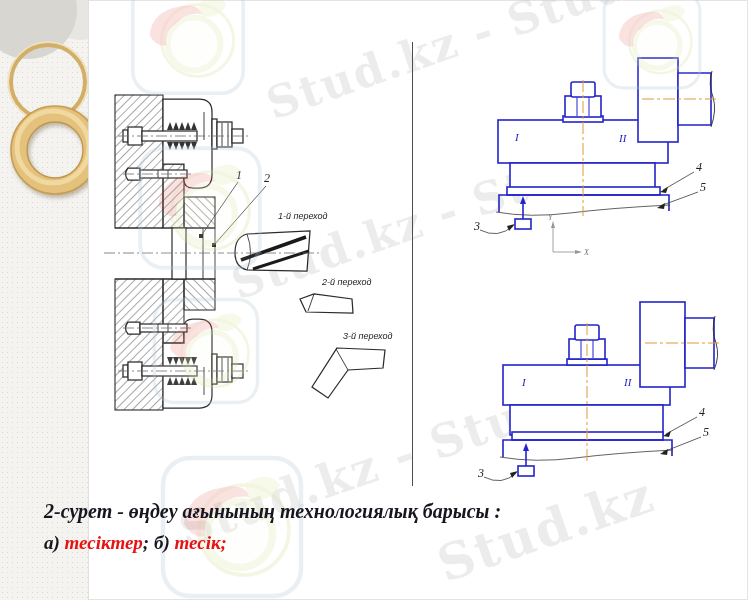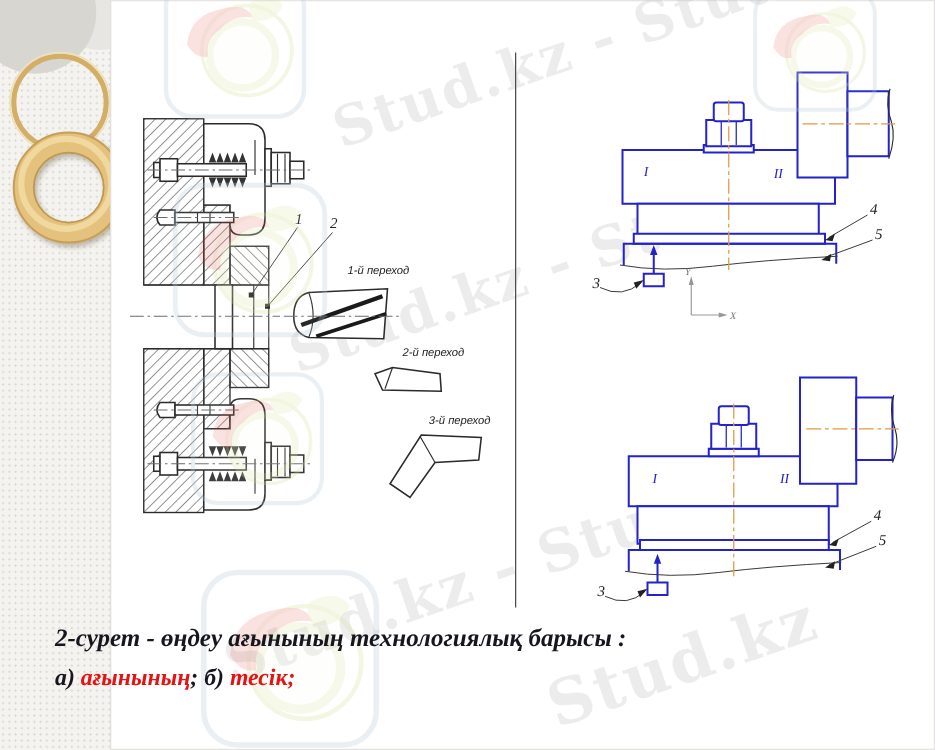--- a/index.html
+++ b/index.html
@@ -321,16 +321,16 @@
   <rect x="4" y="4" width="92" height="92" rx="18" fill="rgba(255,255,255,.2)" stroke="#b9cdd8" stroke-width="3"></rect>
   <circle cx="58" cy="52" r="30" fill="none" stroke="#dde4a8" stroke-width="2.5"></circle>
   <circle cx="55" cy="55" r="22" fill="rgba(250,250,215,.25)" stroke="#e4e9bc" stroke-width="5"></circle>
   <path d="M18,48 Q20,28 42,24 Q58,20 62,30 Q48,28 40,38 Q30,44 32,56 Q24,58 18,48 Z" fill="#dd4f45" opacity=".55"></path>
   <path d="M60,20 Q75,12 82,22 Q76,34 62,32 Q58,26 60,20 Z" fill="#cfdc86" opacity=".55"></path>
 </svg></div>
     </div>
 
   <div id="captions">
     <div id="cap-line1">2-сурет - өңдеу ағынының технологиялық барысы :</div>
-    <div id="cap-line2"><span>а) </span><span class="red">ағынының</span><span>; </span><span>б) </span><span class="red">тесік;</span></div>
+    <div id="cap-line2"><span>а) </span><span class="red">тесіктер</span><span>; </span><span>б) </span><span class="red">тесік;</span></div>
   </div>
 
 </div>
 
 </body></html>

